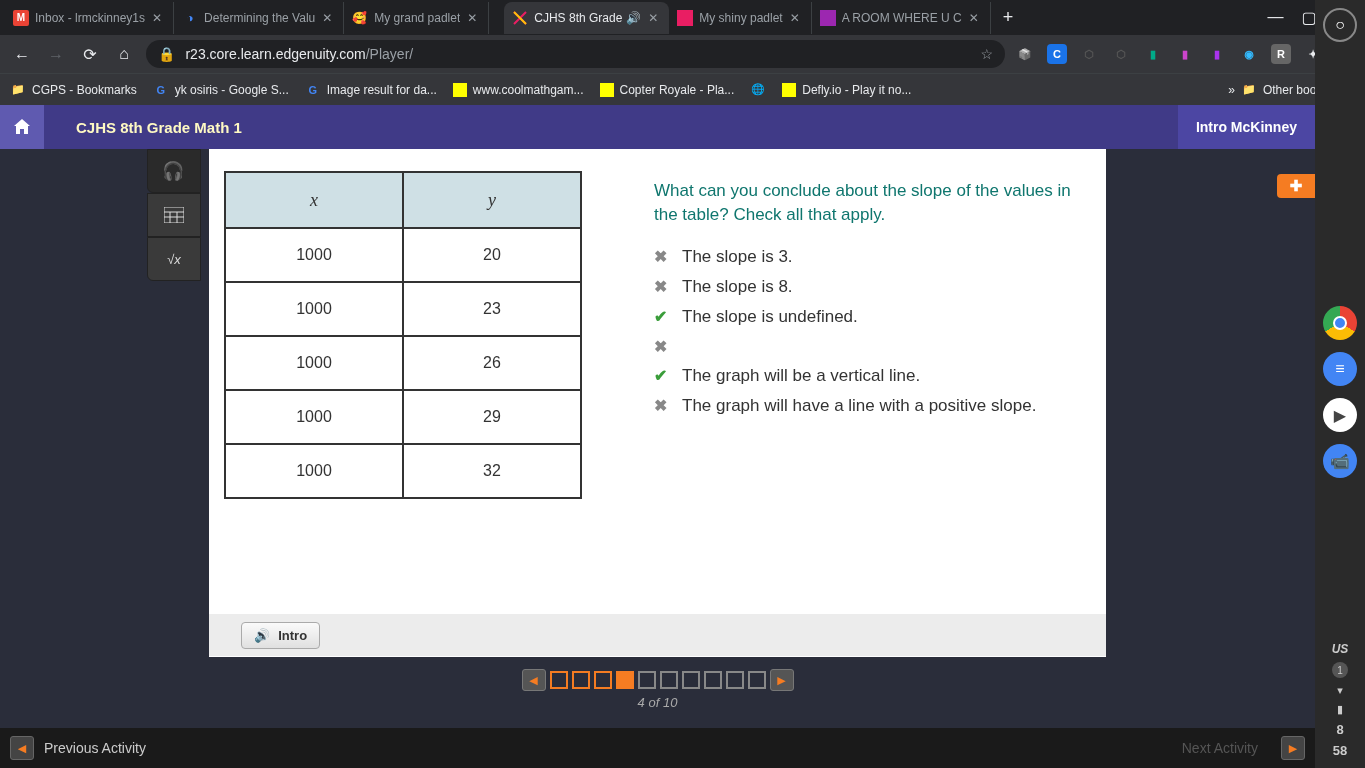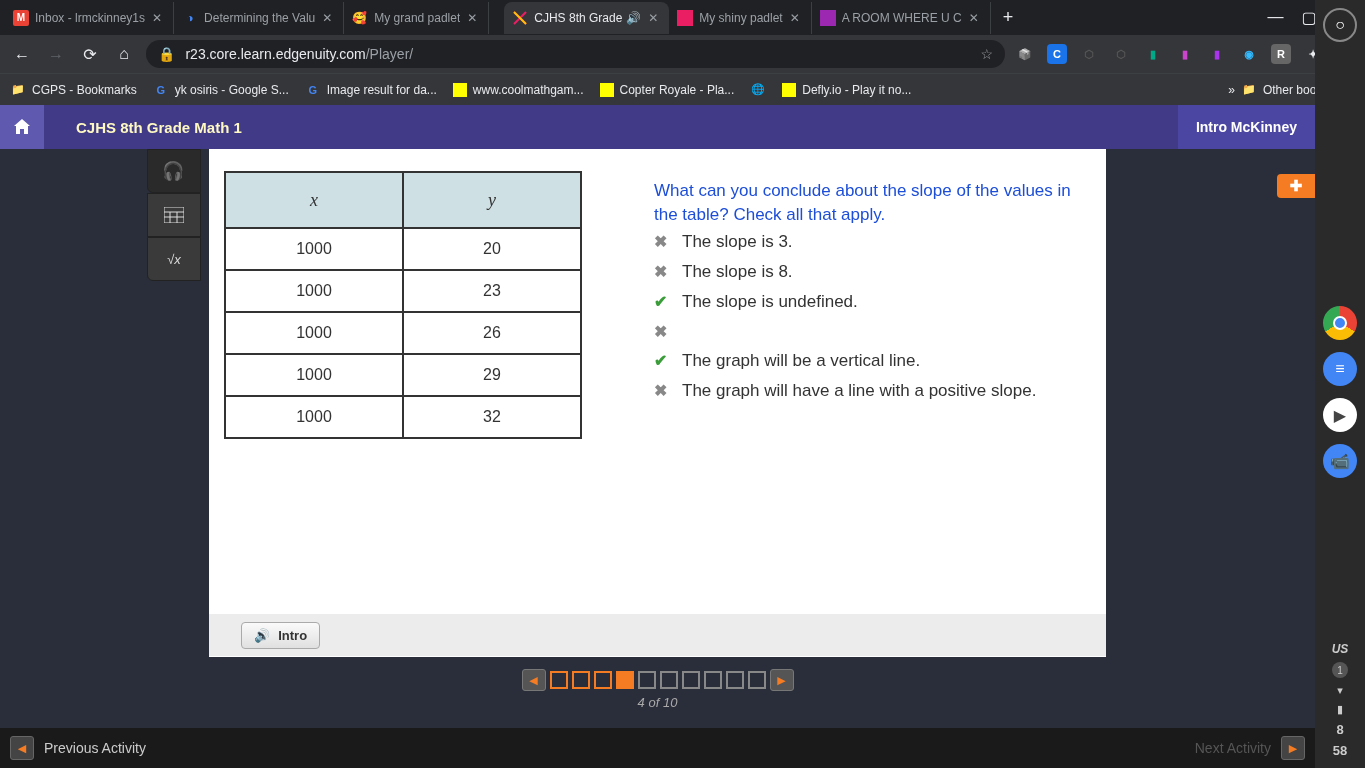--- a/index.html
+++ b/index.html
@@ -42,24 +42,24 @@
 
 .tools-sidebar { position: absolute; left: 147px; top: 0; width: 54px; }
 .tool-btn { width: 54px; height: 44px; background: #3a3a3a; border: 1px solid #222; display: flex; align-items: center; justify-content: center; color: #ddd; font-size: 18px; }
 
 .content-white { position: absolute; left: 209px; top: 0; width: 897px; height: 508px; background: #fff; }
 
 .table-container { position: absolute; left: 15px; top: 22px; }
 .data-table { border-collapse: collapse; }
 .data-table th, .data-table td { border: 2px solid #333; text-align: center; font-size: 16px; color: #333; }
 .data-table th { background: #cfe0e5; height: 56px; width: 178px; font-style: italic; font-weight: normal; font-family: 'Times New Roman', serif; font-size: 18px; }
-.data-table td { height: 42px; width: 178px; }
+.data-table td { height: 54px; width: 178px; }
 
 .question-area { position: absolute; left: 445px; top: 30px; width: 420px; }
-.question-text { font-size: 17px; color: #1d4ed8; line-height: 1.4; margin-bottom: 5px; }
+.question-text { font-size: 17px; color: #0f766e; line-height: 1.4; margin-bottom: 20px; }
 .answer-list { list-style: none; }
 .answer-list li { display: flex; align-items: center; gap: 12px; font-size: 17px; color: #333; margin-bottom: 10px; }
 .mark-x { color: #888; font-size: 16px; font-weight: bold; width: 16px; }
 .mark-check { color: #3a9d3a; font-size: 16px; font-weight: bold; width: 16px; }
 
 .intro-btn-row { position: absolute; left: 209px; top: 465px; width: 897px; height: 42px; background: #ececec; display: flex; align-items: center; padding: 0 32px; }
 .intro-btn { display: flex; align-items: center; gap: 8px; background: linear-gradient(#fafafa,#e0e0e0); border: 1px solid #aaa; border-radius: 4px; padding: 5px 12px; font-size: 13px; font-weight: bold; color: #333; cursor: pointer; }
 
 .pager-row { position: absolute; top: 520px; left: 0; right: 0; text-align: center; }
 .pager-boxes { display: inline-flex; gap: 4px; align-items: center; }
@@ -67,21 +67,21 @@
 .pager-box { width: 18px; height: 18px; border: 2px solid #f57c22; background: transparent; cursor: pointer; }
 .pager-box.current { background: #f57c22; }
 .pager-box.future { border-color: #888; }
 .pager-count { color: #aaa; font-size: 13px; font-style: italic; margin-top: 4px; }
 
 .add-tab { position: absolute; top: 25px; right: 0; width: 38px; height: 24px; background: #f57c22; border-radius: 4px 0 0 4px; display: flex; align-items: center; justify-content: center; color: #fff; font-size: 15px; font-weight: bold; }
 
 .footer-bar { position: absolute; bottom: 0; left: 0; right: 0; height: 40px; background: #1a1a1a; display: flex; align-items: center; padding: 0 10px; color: #ccc; font-size: 14px; }
 .prev-activity { display: flex; align-items: center; gap: 10px; }
 .prev-arrow, .next-arrow { width: 24px; height: 24px; background: #444; border: 1px solid #666; display: flex; align-items: center; justify-content: center; color: #f57c22; font-size: 11px; border-radius: 3px; }
-.next-activity { margin-left: auto; display: flex; align-items: center; gap: 10px; color: #555; }
+.next-activity { margin-left: auto; display: flex; align-items: center; gap: 23px; color: #555; }
 
 
 .system-sidebar { position: absolute; right: 0; top: 0; width: 50px; height: 768px; background: #2a2a2a; display: flex; flex-direction: column; align-items: center; padding-top: 8px; gap: 12px; }
 .sys-circle { width: 34px; height: 34px; border-radius: 50%; display: flex; align-items: center; justify-content: center; font-size: 16px; color: #fff; }
 .sys-bottom { margin-top: auto; padding-bottom: 10px; text-align: center; color: #ccc; font-size: 11px; display: flex; flex-direction: column; gap: 6px; align-items: center; }
 </style>
 </head>
 <body>
 
 <div class="tab-bar">

